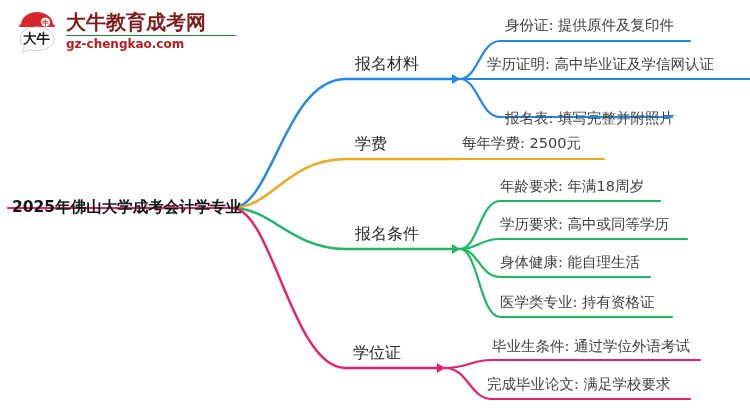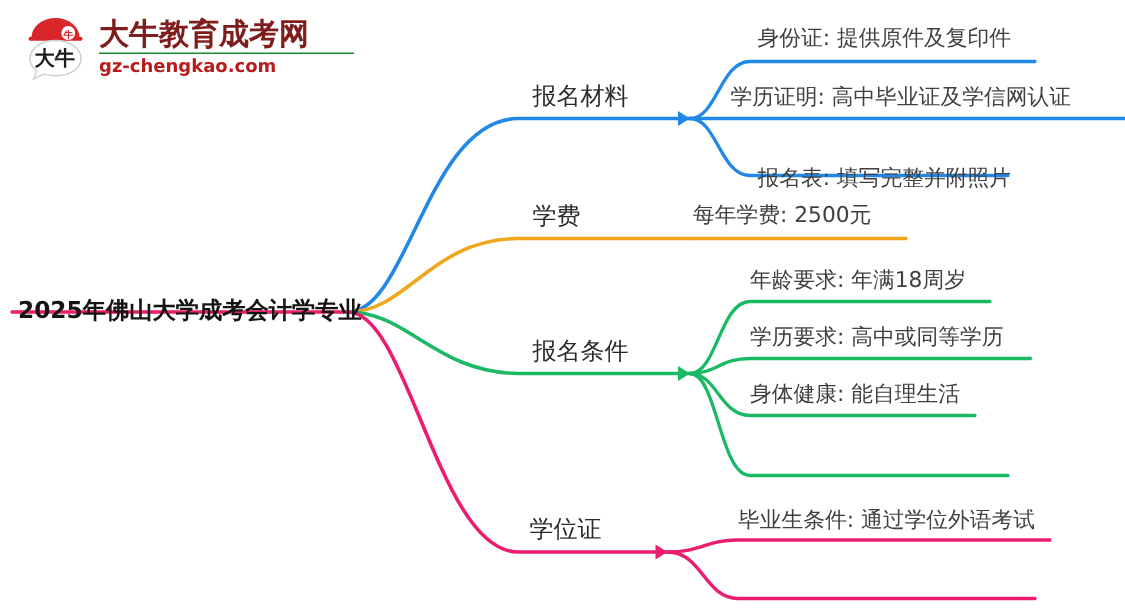--- a/index.html
+++ b/index.html
@@ -153,16 +153,18 @@
 
   <div class="node leaf-node" style="left:505px; top:16px;">身份证: 提供原件及复印件</div>
   <div class="node leaf-node" style="left:487px; top:55px;">学历证明: 高中毕业证及学信网认证</div>
   <div class="node leaf-node" style="left:505px; top:93px;margin-top:16px;">报名表: 填写完整并附照片</div>
 
   <div class="node leaf-node" style="left:462px; top:134px;">每年学费: 2500元</div>
 
   <div class="node leaf-node" style="left:500px; top:177px;">年龄要求: 年满18周岁</div>
   <div class="node leaf-node" style="left:500px; top:215px;">学历要求: 高中或同等学历</div>
   <div class="node leaf-node" style="left:500px; top:253px;">身体健康: 能自理生活</div>
+  <div class="node leaf-node" style="left:500px; top:293px;">医学类专业: 持有资格证</div>
 
   <div class="node leaf-node" style="left:492px; top:337px;">毕业生条件: 通过学位外语考试</div>
+  <div class="node leaf-node" style="left:487px; top:375px;">完成毕业论文: 满足学校要求</div>
 
 </div>
 
 </body></html>

